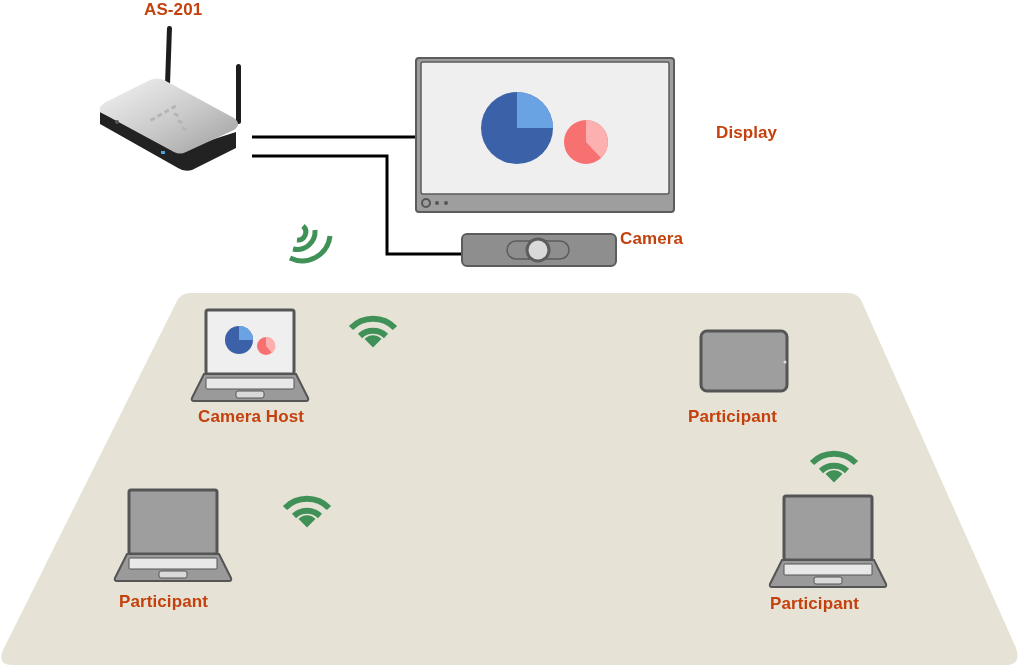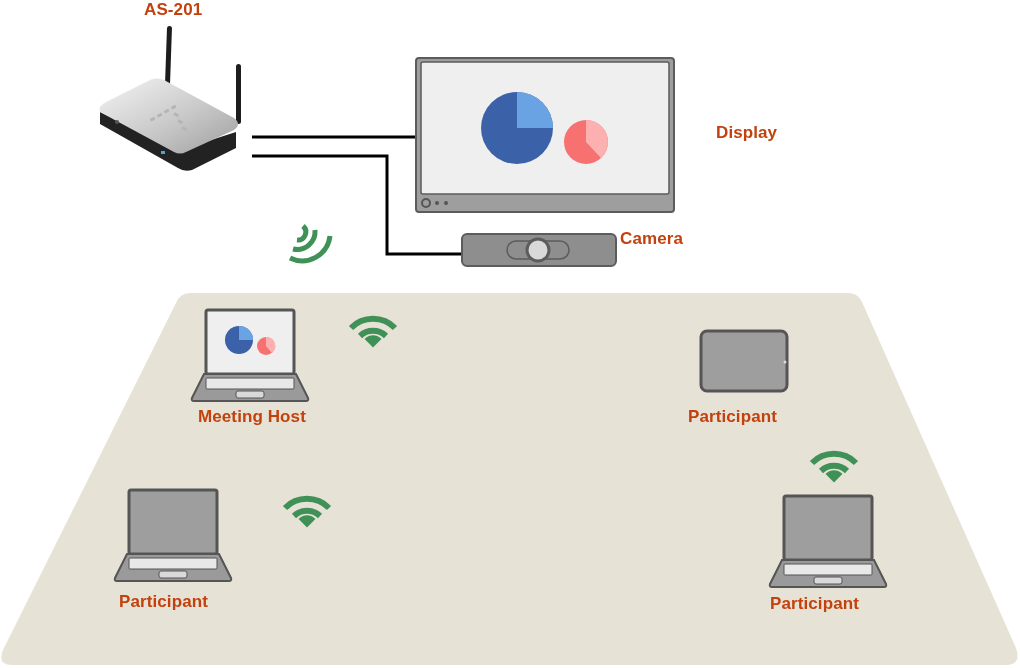--- a/index.html
+++ b/index.html
@@ -121,16 +121,16 @@
     <rect x="16" y="2" width="88" height="64" rx="2" fill="#9e9e9e" stroke="#555" stroke-width="3"></rect>
     <path d="M14,66 L106,66 L118,90 Q119,93 116,93 L4,93 Q1,93 2,90 Z" fill="#9a9a9a" stroke="#555" stroke-width="2"></path>
     <rect x="16" y="70" width="88" height="11" rx="1" fill="#e8e8e8" stroke="#555" stroke-width="1"></rect>
     <rect x="46" y="83" width="28" height="7" rx="2" fill="#d9d9d9" stroke="#555" stroke-width="1"></rect>
   </g>
 </svg>
 
 <div class="label" style="left:144px; top:0px;">AS-201</div>
 <div class="label" style="left:716px; top:123px;">Display</div>
 <div class="label" style="left:620px; top:229px;">Camera</div>
-<div class="label" style="left:198px; top:407px;">Meeting Host</div>
+<div class="label" style="left:198px; top:407px;">Camera Host</div>
 <div class="label" style="left:688px; top:407px;">Participant</div>
 <div class="label" style="left:119px; top:592px;">Participant</div>
 <div class="label" style="left:770px; top:594px;">Participant</div>
 
 </body></html>

